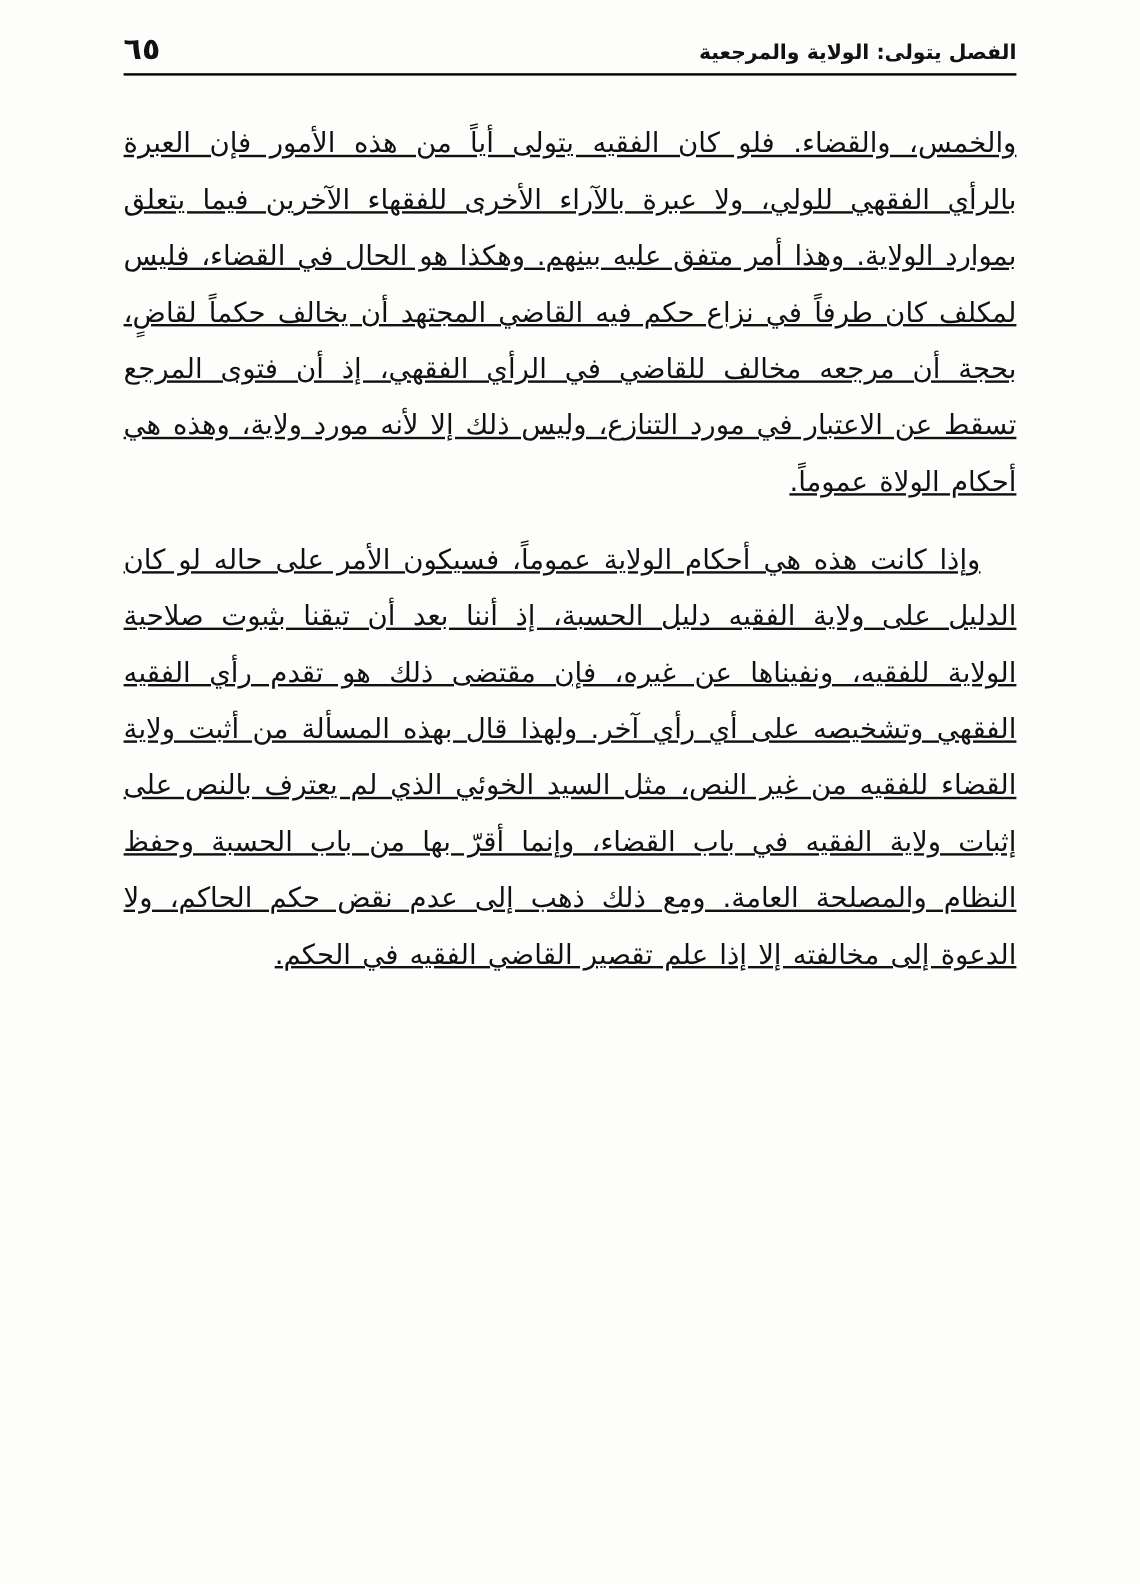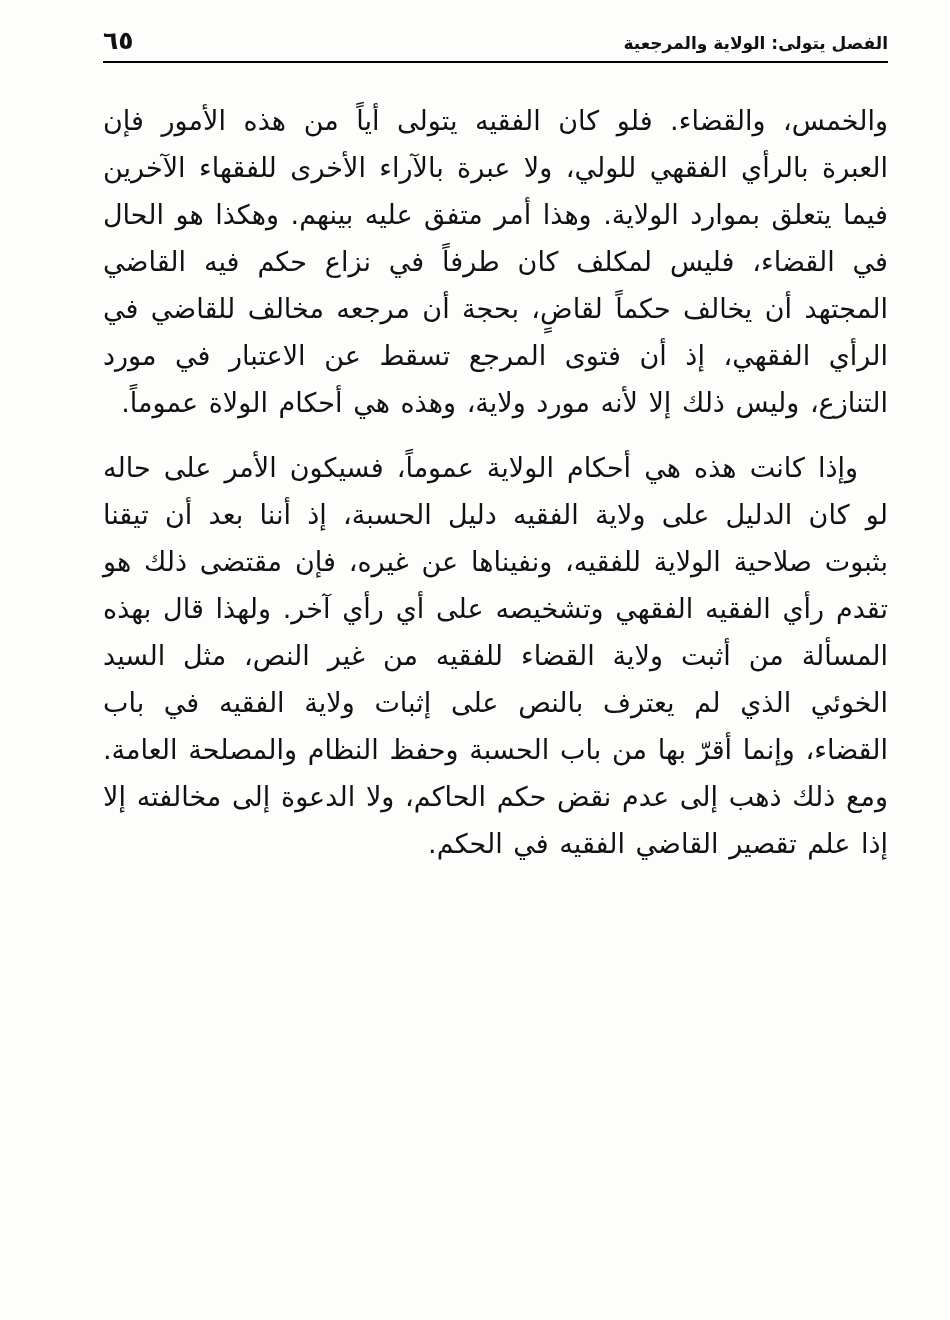--- a/index.html
+++ b/index.html
@@ -7,21 +7,21 @@
     padding: 0;
     background: #e9e9e9;
   }
   .page {
     position: relative;
     width: 950px;
     height: 1320px;
     margin: 0 auto;
     background: #fdfdfc;
     box-sizing: border-box;
-    padding: 26px 62px 0 103px;
+    padding: 26px 103px 0 103px;
     font-family: "DejaVu Sans", sans-serif;
     color: #111;
     overflow: hidden;
   }
   .page-header {
     display: flex;
     flex-direction: row;
     justify-content: space-between;
     align-items: baseline;
     direction: ltr;
@@ -40,24 +40,25 @@
     border: none;
     border-top: 2px solid #000;
     margin: 6px 0 0 0;
   }
   .body-text {
     direction: rtl;
     text-align: justify;
     margin-top: 34px;
   }
   .body-text p {
-    font-size: 27px;
+    font-size: 23px;
     line-height: 47px;
     margin: 0 0 18px 0;
     word-spacing: 2px;
+    text-decoration: underline;
   }
   .body-text p.indented {
     text-indent: 30px;
   }
   
   .body-text p:after {
     content: "";
     display: inline-block;
     width: 0;
   }

